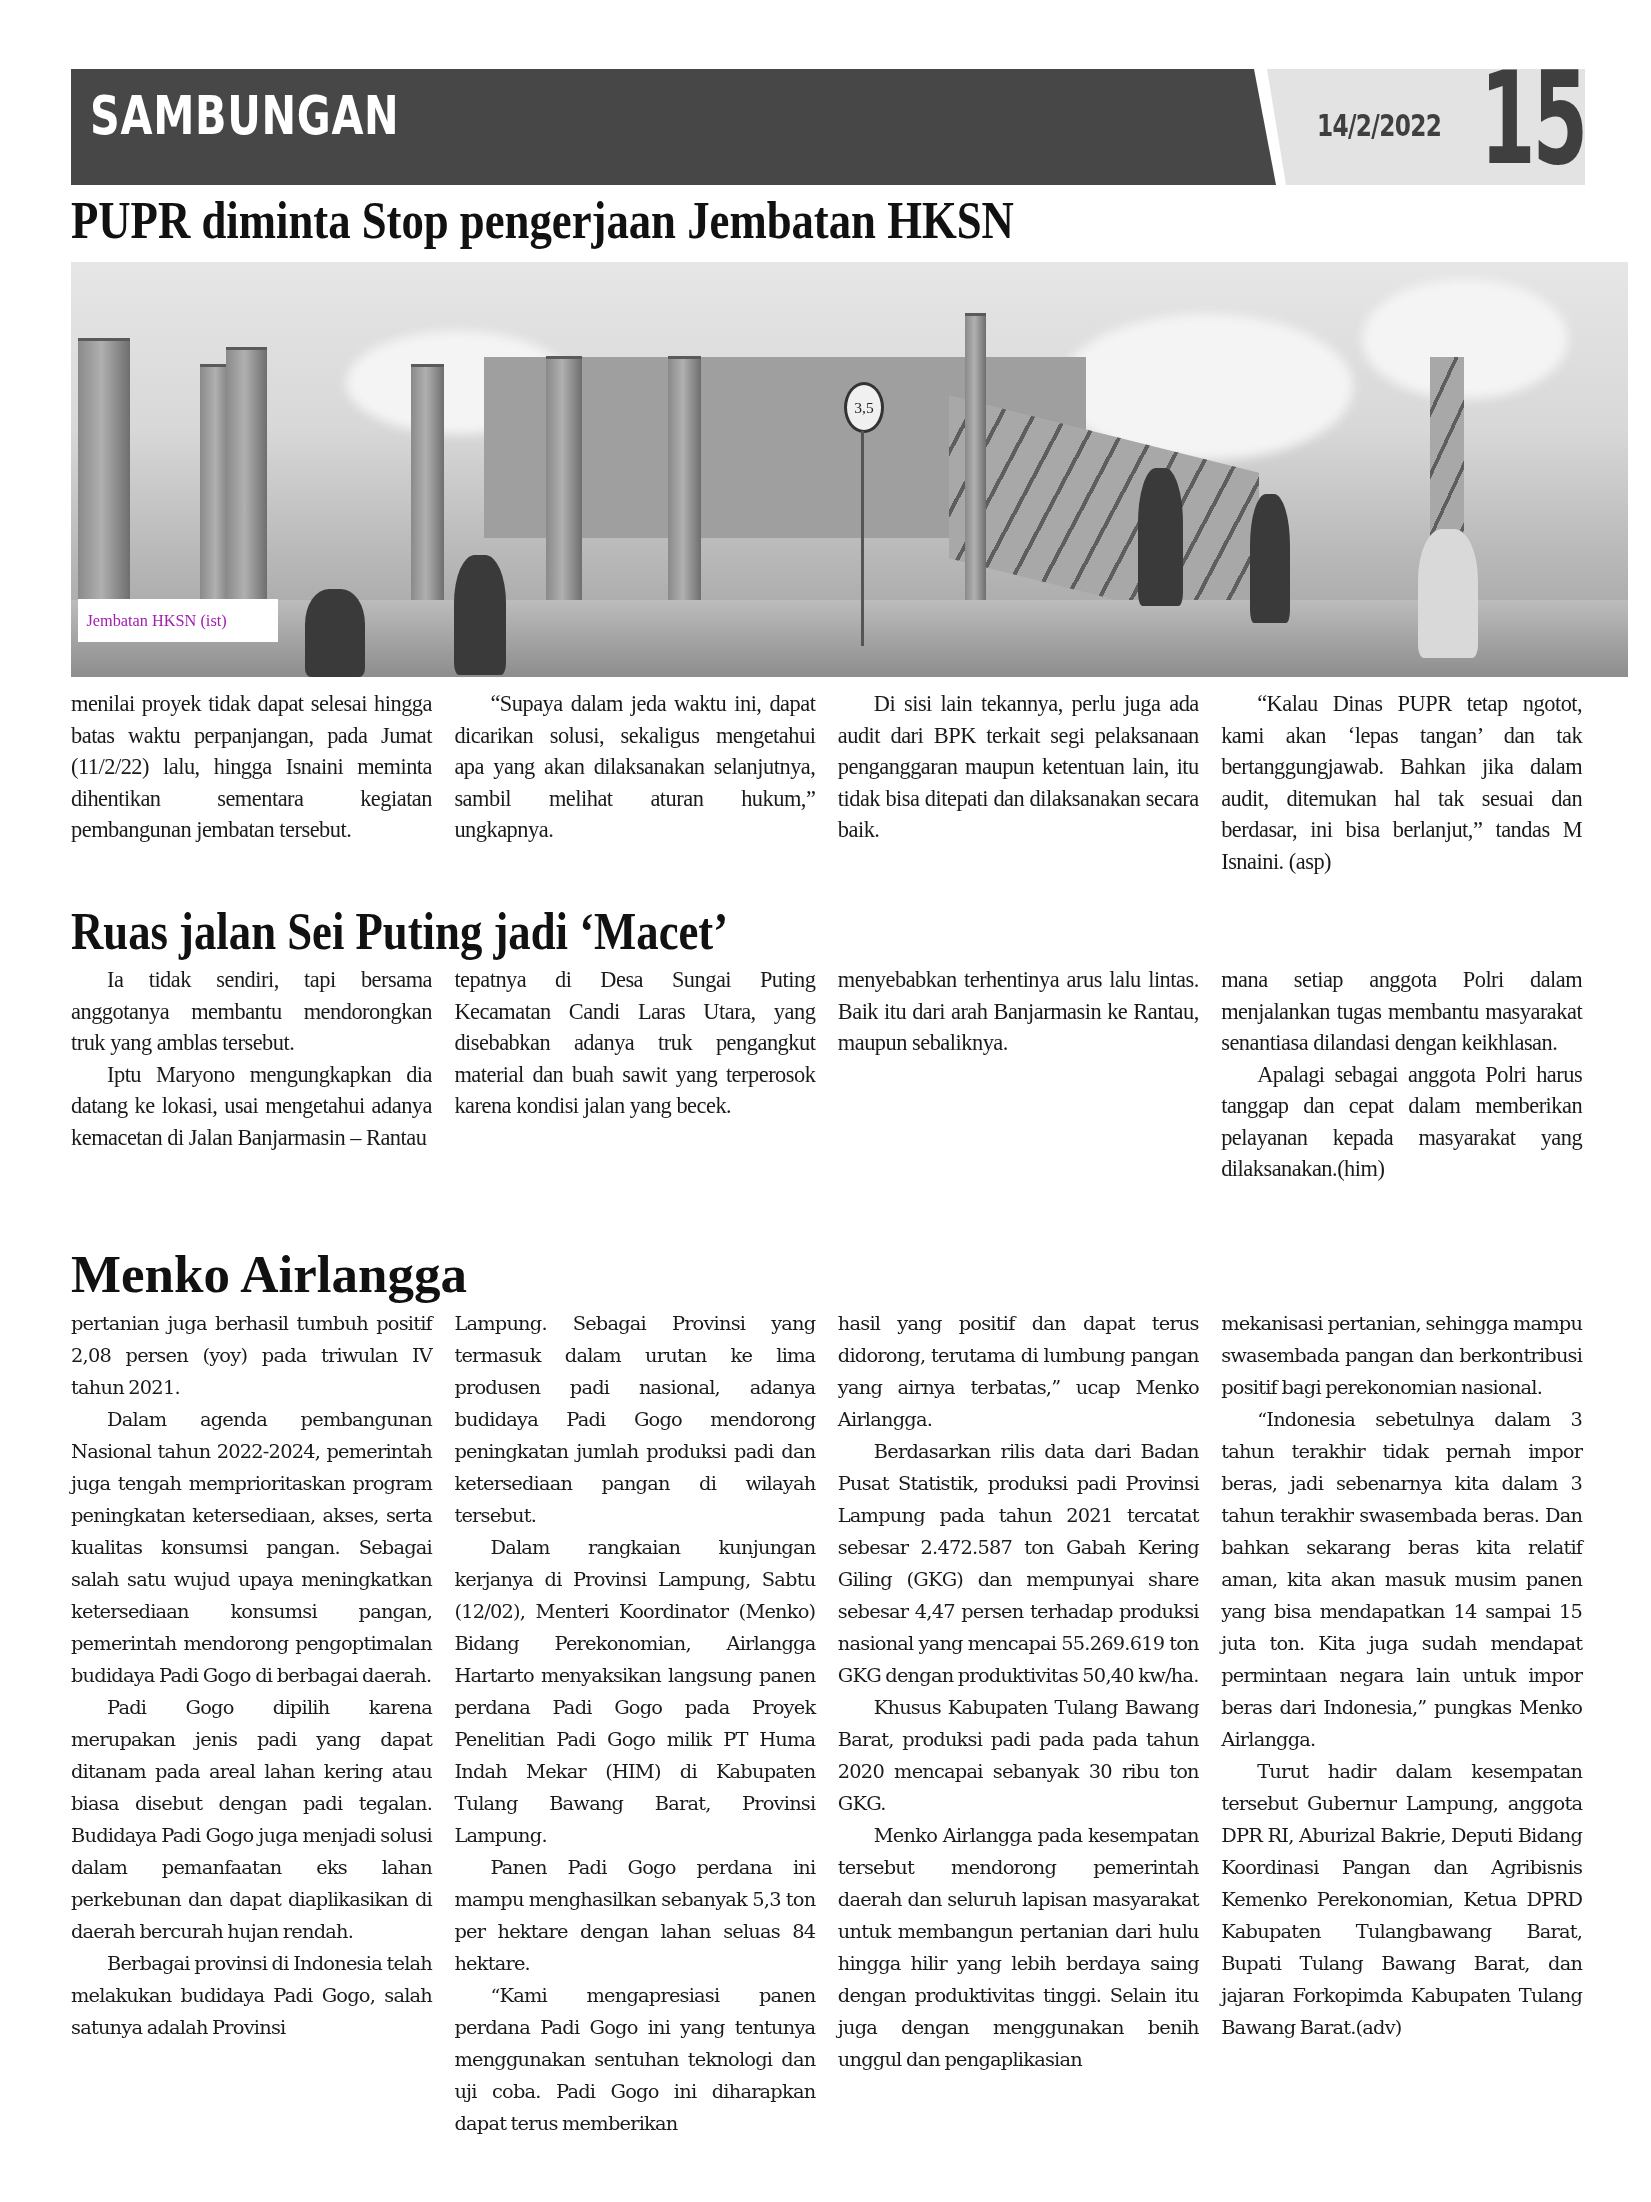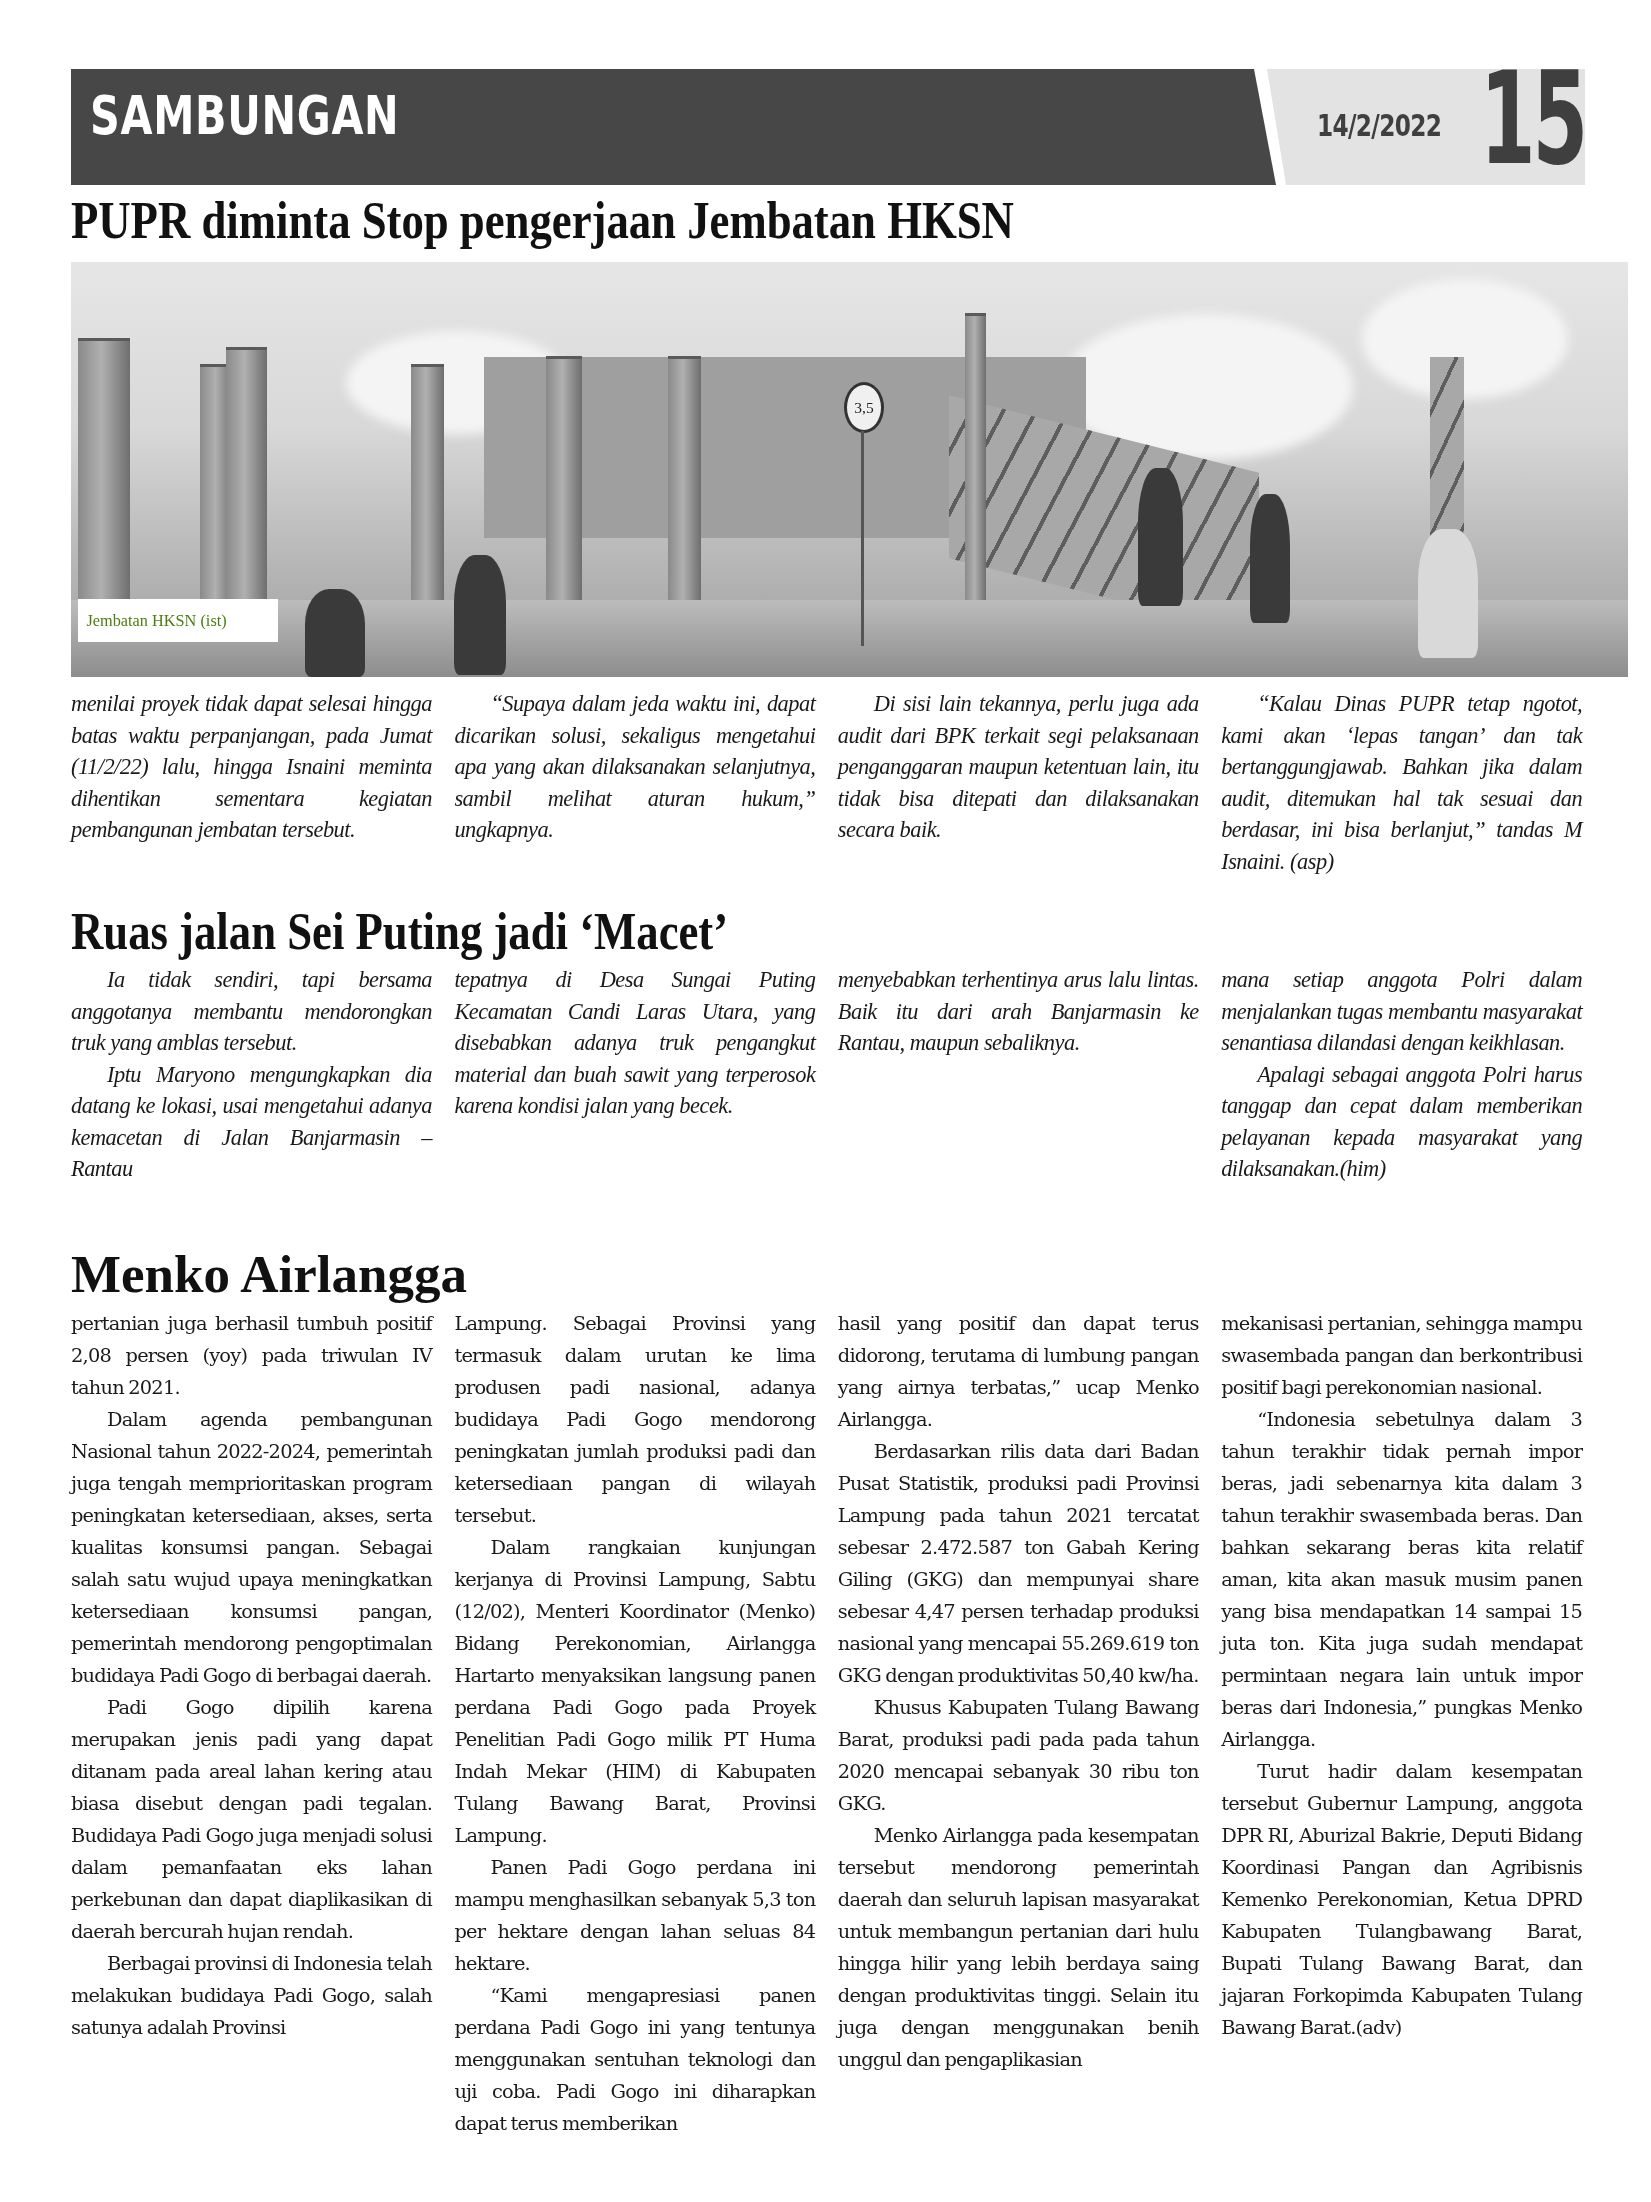--- a/index.html
+++ b/index.html
@@ -44,29 +44,29 @@
   .photo .sky-cloud { position: absolute; border-radius: 50%; background: #f4f4f4; filter: blur(5.2px); }
   .photo .pillar { position: absolute; bottom: 0; background: linear-gradient(90deg, #8a8a8a, #b0b0b0 45%, #6e6e6e); border-top: 3.4px solid #5a5a5a; }
   .photo .bridge-deck { position: absolute; background: #9f9f9f; }
   .photo .truss { position: absolute; background: repeating-linear-gradient(115deg, transparent 0 22.4px, #5e5e5e 22.4px 26px), #a8a8a8; }
   .photo .road { position: absolute; left: 0; bottom: 0; width: 100%; height: 77px; background: linear-gradient(180deg, #bcbcbc, #8d8d8d); }
   .photo .rider { position: absolute; background: #3a3a3a; border-radius: 40% 40% 10% 10%; }
   .photo .sign { position: absolute; left: 773px; top: 120px; width: 34px; height: 45px; border-radius: 50%; border: 3.4px solid #333; background: #f0f0f0;
     font-family: "Liberation Serif", serif; font-size: 15.5px; text-align: center; line-height: 45px; color: #222; }
   .photo .sign-pole { position: absolute; left: 790px; top: 169px; width: 3.4px; height: 215px; background: #555; }
   .caption { position: absolute; left: 6.9px; top: 337px; width: 200px; height: 43px; background: #ffffff;
-    font-family: "Liberation Serif", serif; font-size: 16.3px; color: #4d7c0f; line-height: 43px; padding-left: 8.6px; box-sizing: border-box; }
+    font-family: "Liberation Serif", serif; font-size: 16.3px; color: #a21caf; line-height: 43px; padding-left: 8.6px; box-sizing: border-box; }
 
   
   .cols { position: absolute; left: 71px; width: 1513px; display: grid; grid-template-columns: repeat(4, 361px); column-gap: 22.4px; }
   .col p { margin: 0; text-align: justify; text-align-last: left; }
   .col p.indent { text-indent: 36px; }
   .cols.a1 { top: 688px; }
   .cols.a2 { top: 964px; }
-  .cols.a1 .col p, .cols.a2 .col p { font-family: "Liberation Serif", serif; font-size: 22.4px; line-height: 31.5px; letter-spacing: -0.5px; font-style: italic; }
+  .cols.a1 .col p, .cols.a2 .col p { font-family: "Liberation Serif", serif; font-size: 22.4px; line-height: 31.5px; letter-spacing: -0.5px; }
   .cols.a3 { top: 1308px; }
   .cols.a3 .col p { font-family: "DejaVu Serif", serif; font-size: 19.4px; line-height: 32px; letter-spacing: -0.8px; word-spacing: -0.9px; }
 </style>
 </head>
 <body>
 
 <header class="masthead">
   <div class="mast-dark"></div>
   <div class="mast-stripe"></div>
   <div class="mast-light"></div>

